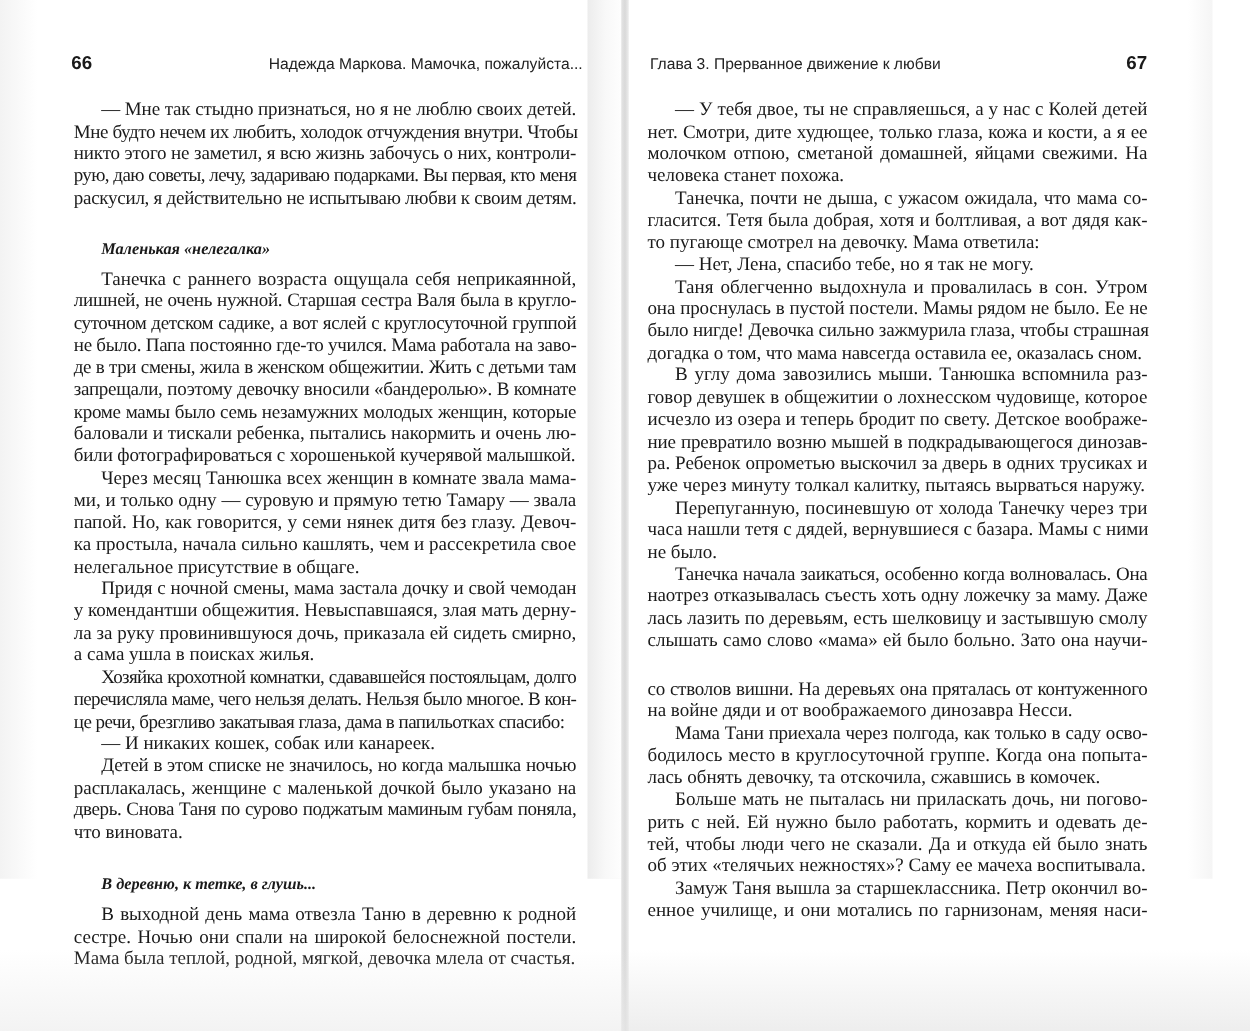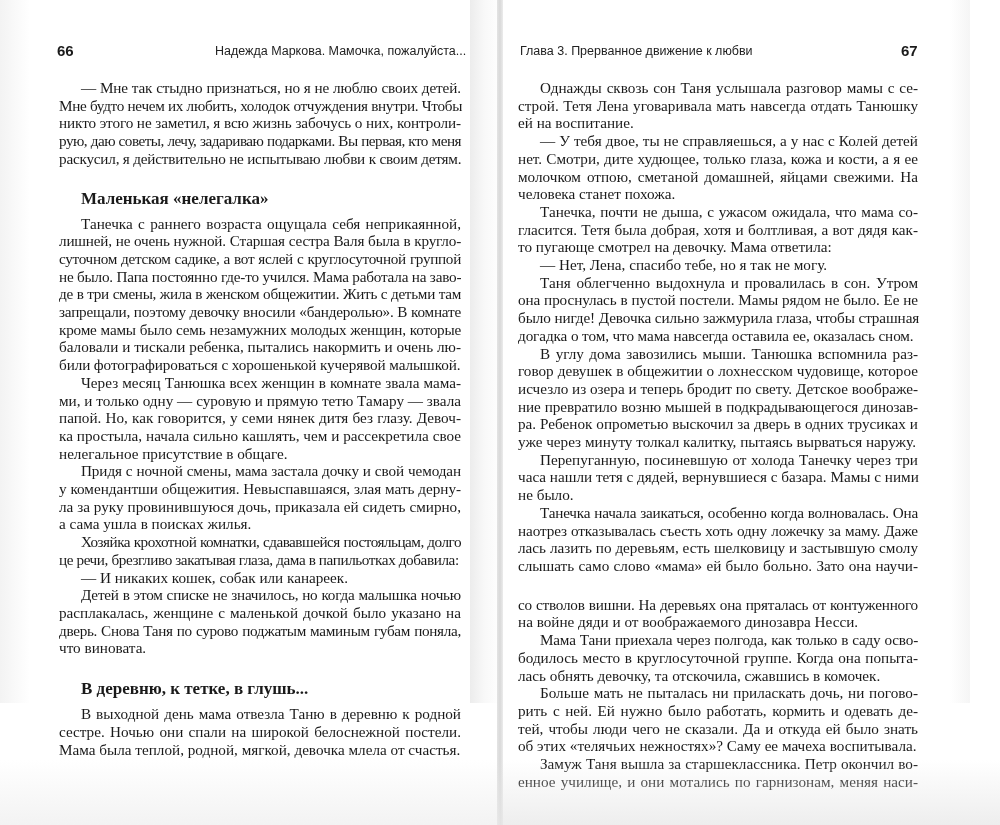--- a/index.html
+++ b/index.html
@@ -45,22 +45,23 @@
       position: absolute;
       font-family: "Liberation Serif", "DejaVu Serif", serif;
       font-size: 15.2px; line-height: 17.7px;
       text-align: justify; hyphens: manual;
     }
     .left .text-block { left: 59px; width: 402px; top: 79px; }
     .right .text-block { left: 48px; width: 400px; top: 79px; }
     .text-block h2 {
       margin: 21px 0 6px 0; padding-left: 22px;
       font-family: "Liberation Serif", "DejaVu Serif", serif;
-      font-weight: bold; font-size: 17px; line-height: 20px;
+      font-weight: bold; font-size: 13px; line-height: 20px;
       text-indent: 0;
+      font-style: italic;
     }
     .text-block h2.second { margin-top: 22px; }
     .ln { display: block; text-align: justify; text-align-last: justify; white-space: nowrap; }
     .ln.last { text-align-last: left; }
     .ln.ind { padding-left: 22px; }
   </style>
 </head>
 <body>
 
 <div class="spread">
@@ -96,21 +97,22 @@
           <span class="ln last">нелегальное присутствие в общаге.</span>
         </div>
         <div>
           <span class="ln ind" style="letter-spacing: -0.1px;">Придя с ночной смены, мама застала дочку и свой чемодан</span>
           <span class="ln">у комендантши общежития. Невыспавшаяся, злая мать дерну-</span>
           <span class="ln">ла за руку провинившуюся дочь, приказала ей сидеть смирно,</span>
           <span class="ln last">а сама ушла в поисках жилья.</span>
         </div>
         <div>
           <span class="ln ind" style="letter-spacing: -0.5px;">Хозяйка крохотной комнатки, сдававшейся постояльцам, долго</span>
-          <span class="ln last" style="letter-spacing: -0.4px;">це речи, брезгливо закатывая глаза, дама в папильотках добавила:</span>
+          <span class="ln" style="letter-spacing: -0.5px;">перечисляла маме, чего нельзя делать. Нельзя было многое. В кон-</span>
+          <span class="ln last" style="letter-spacing: -0.4px;">це речи, брезгливо закатывая глаза, дама в папильотках спасибо:</span>
         </div>
         <div>
           <span class="ln ind last">— И никаких кошек, собак или канареек.</span>
         </div>
         <div>
           <span class="ln ind" style="letter-spacing: -0.2px;">Детей в этом списке не значилось, но когда малышка ночью</span>
           <span class="ln">расплакалась, женщине с маленькой дочкой было указано на</span>
           <span class="ln" style="letter-spacing: -0.3px;">дверь. Снова Таня по сурово поджатым маминым губам поняла,</span>
           <span class="ln last">что виновата.</span>
         </div>
@@ -120,25 +122,20 @@
           <span class="ln">сестре. Ночью они спали на широкой белоснежной постели.</span>
           <span class="ln last">Мама была теплой, родной, мягкой, девочка млела от счастья.</span>
         </div>
       </div>
   </div>
 
   <div class="page right">
     <div class="running-head">Глава 3. Прерванное движение к любви</div>
     <div class="page-number">67</div>
     <div class="text-block" id="right-body">
-        <div>
-          <span class="ln ind">Однажды сквозь сон Таня услышала разговор мамы с се-</span>
-          <span class="ln">строй. Тетя Лена уговаривала мать навсегда отдать Танюшку</span>
-          <span class="ln last">ей на воспитание.</span>
-        </div>
         <div>
           <span class="ln ind">— У тебя двое, ты не справляешься, а у нас с Колей детей</span>
           <span class="ln">нет. Смотри, дите худющее, только глаза, кожа и кости, а я ее</span>
           <span class="ln">молочком отпою, сметаной домашней, яйцами свежими. На</span>
           <span class="ln last">человека станет похожа.</span>
         </div>
         <div>
           <span class="ln ind">Танечка, почти не дыша, с ужасом ожидала, что мама со-</span>
           <span class="ln">гласится. Тетя была добрая, хотя и болтливая, а вот дядя как-</span>
           <span class="ln last">то пугающе смотрел на девочку. Мама ответила:</span>

